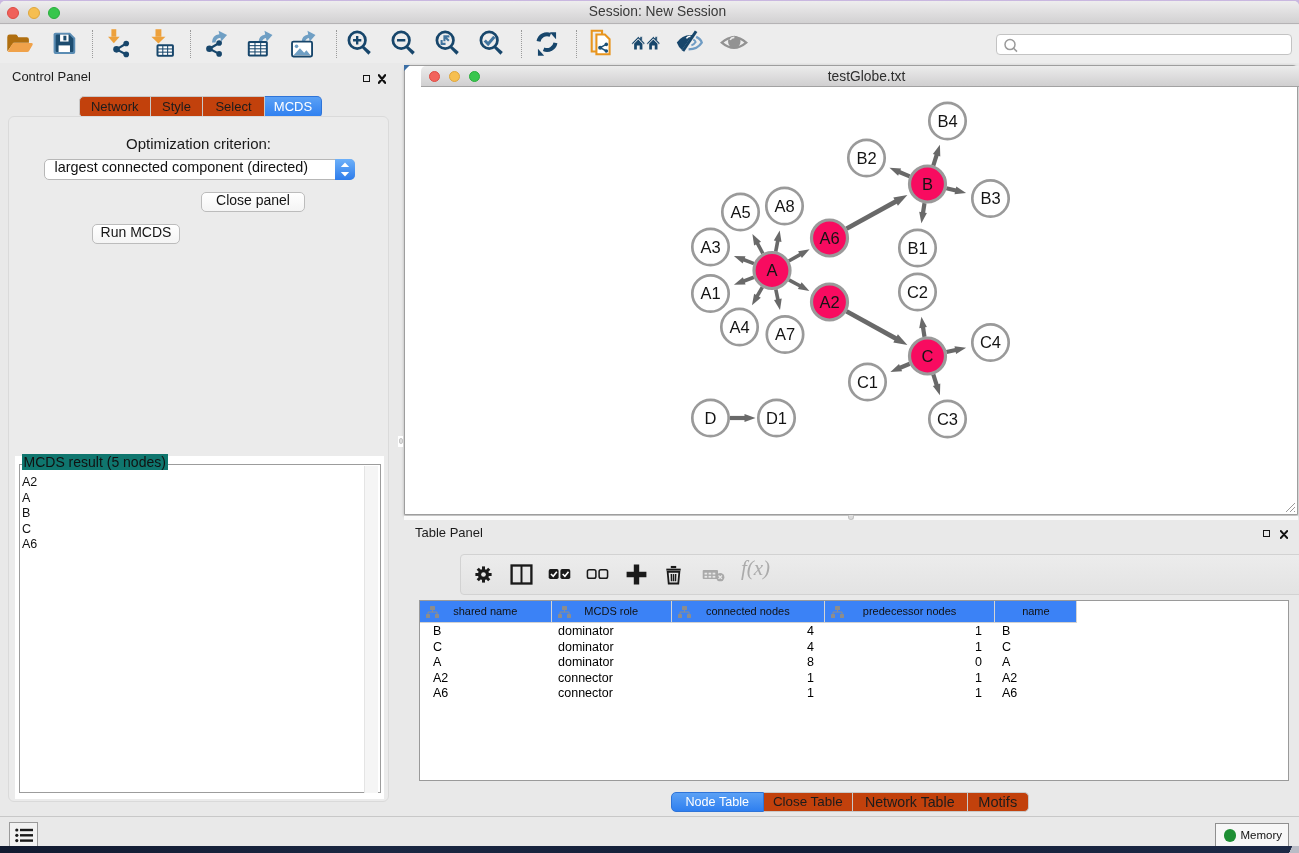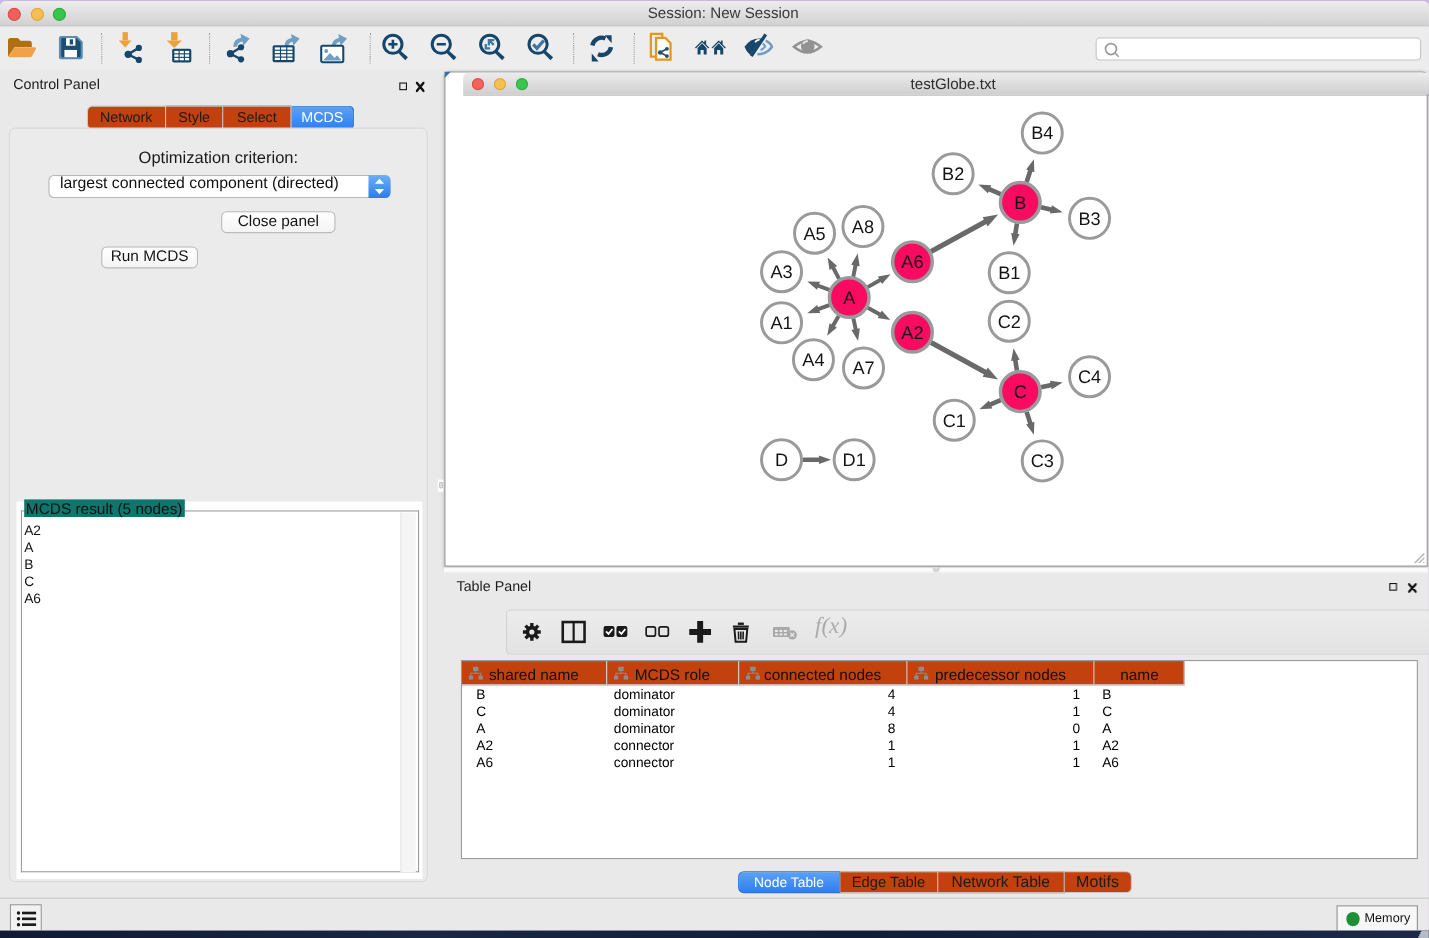--- a/index.html
+++ b/index.html
@@ -65,23 +65,23 @@
   #net-titlebar .t-yel { left:28px; top:5px; width:11px; height:11px; background:#f6bf50; border:0.5px solid #dfa63c;}
   #net-titlebar .t-grn { left:48px; top:5px; width:11px; height:11px; background:#39c64e; border:0.5px solid #2aad3c;}
   #net-titlebar .ttl { position:absolute; left:0; right:0; top:3px; text-align:center;
                        font-size:13.8px; color:#2e2e2e; }
   
   #tp-title { position:absolute; left:415px; top:523.5px; font-size:13px; color:#1c1c1c; }
   #tp-toolbar { position:absolute; left:411.5px; top:552.5px; width:882px; height:41px;
                 background:linear-gradient(#ececec,#e3e3e3); border:1px solid #d2d2d2; border-radius:4px;margin-left:48px; }
   #tbl { position:absolute; left:419px; top:598.5px; width:869.5px; height:181.5px;
          background:#fff; border:1px solid #9a9a9a; }
-  .th-cell { position:absolute; top:0; height:22.5px; background:#c2410c;
+  .th-cell { position:absolute; top:0; height:22.5px; background:#3b82f6;
              border-right:1px solid #d4d4d4; border-bottom:1px solid #d2d2d2;
-             font-size:14px; color:#111; }
+             font-size:11px; color:#111; }
   .th-text { position:absolute; width:100%; text-align:center; top:4px; }
   .td { position:absolute; font-size:12.5px; color:#000; }
   
   
   #statussep { position:absolute; left:0; top:814.5px; width:1299px; height:1px; background:#c8c8c8; }
   #listbtn { position:absolute; left:9px; top:820.5px; width:28.5px; height:25px;
              background:#f2f2f2; border:1px solid #9a9a9a; }
   #membtn { position:absolute; left:1214.5px; top:822px; width:74.5px; height:23.5px;
             background:#f7f7f7; border:1px solid #8f8f8f; font-size:11.5px; color:#111; }
   #darkstrip { position:absolute; left:0; top:845.5px; width:1299px; height:7.5px;
@@ -497,21 +497,21 @@
     <div class="td" style="left:498px;top:70.3px;width:64px;text-align:right;">1</div>
     <div class="td" style="left:582px;top:70.3px;">A2</div>
     <div class="td" style="left:13px;top:85.8px;">A6</div>
     <div class="td" style="left:138px;top:85.8px;">connector</div>
     <div class="td" style="left:330px;top:85.8px;width:64px;text-align:right;">1</div>
     <div class="td" style="left:498px;top:85.8px;width:64px;text-align:right;">1</div>
     <div class="td" style="left:582px;top:85.8px;">A6</div>
   </div>
   <div class="tabrow" style="left:671px; top:790.5px; font-size:13.2px;">
       <div class="tab sel first" style="width:92.5px;height:20px;font-size:12.6px;">Node Table</div>
-      <div class="tab" style="width:89.5px;height:20px;font-size:13.4px;">Edge Table</div>
+      <div class="tab" style="width:89.5px;height:20px;font-size:13.4px;">Close Table</div>
       <div class="tab" style="width:114.5px;height:20px;font-size:14.2px;">Network Table</div>
       <div class="tab last" style="width:61.5px;height:20px;font-size:14.6px;">Motifs</div>
     </div>
 
   <div class="abs" style="left:403.5px;top:514.5px;width:894px;height:4px;background:#fbfbfb;"></div>
     <div class="abs" style="left:847.5px;top:514px;width:6.5px;height:4.5px;background:#dcdcdc;border:1px solid #c2c2c2;border-top:none;border-radius:0 0 3px 3px;"></div>
     <div class="abs" style="left:398.3px;top:434.5px;width:5.2px;height:11px;background:#fff;"></div>
     <div class="abs" style="left:399px;top:437px;width:4.2px;height:6px;background:#dedede;border:0.5px solid #c5c5c5;border-radius:2px;"></div>
     <svg class="abs" style="left:403.5px;top:64px" width="6" height="6" viewBox="0 0 6 6">
       <path d="M0 0 L6 0 L0 6 Z" fill="#3b6ea5"></path>

